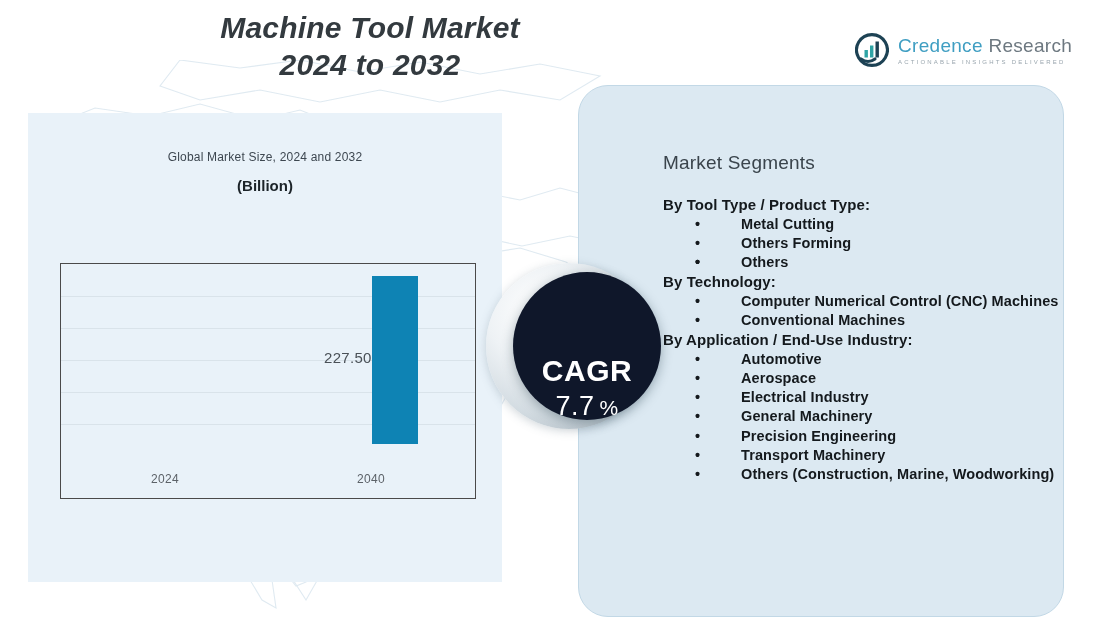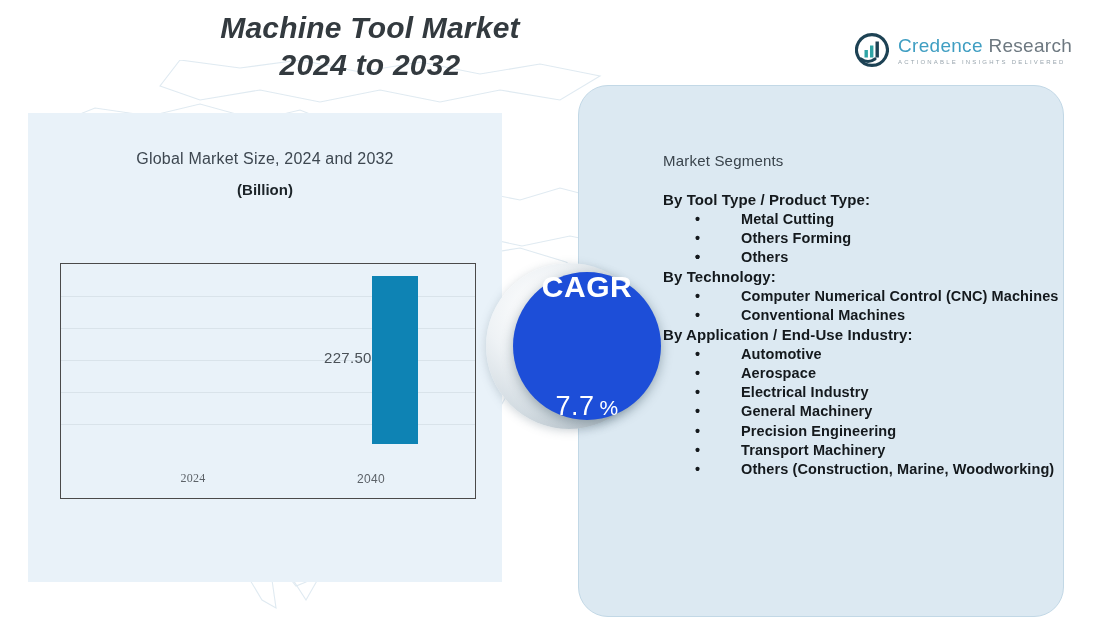--- a/index.html
+++ b/index.html
@@ -47,21 +47,21 @@
 
   
   #left-panel{
     position:absolute;left:28px;top:113px;width:474px;height:469px;
     background:#e9f2f9;z-index:1;
   }
   .chart-heading{
     position:absolute;left:28px;top:150px;width:474px;
     text-align:center;z-index:4;
   }
-  .chart-heading .l1{font-size:16px;color:#3d4750;letter-spacing:.2px;}
+  .chart-heading .l1{font-size:12px;color:#3d4750;letter-spacing:.2px;}
   .chart-heading .l2{font-size:15px;color:#1c2429;font-weight:bold;margin-top:13px;}
 
   
   #chart-box{
     position:absolute;left:60px;top:263px;width:414px;height:234px;
     border:1.4px solid #4a4a4a;background:transparent;z-index:3;
   }
   .gridline{position:absolute;left:0;right:0;height:1px;background:#d9e3ea;}
   .plot{position:absolute;left:0;top:0;right:0;bottom:42px;}
   .bar-slot{
@@ -79,42 +79,42 @@
 
   
   #sphere{
     position:absolute;left:486px;top:263px;width:166px;height:166px;
     border-radius:50%;z-index:4;
     background:radial-gradient(circle at 32% 30%, #ffffff 0%, #eef2f5 32%, #d2dbe1 62%, #b9c4cc 80%, #cfd8de 100%);
     box-shadow:0 2px 10px rgba(90,110,125,.28);
   }
   #cagr-circle{
     position:absolute;left:513px;top:272px;width:148px;height:148px;
-    border-radius:50%;background:#1d4ed8;z-index:5;
-    display:flex;flex-direction:column;align-items:center;justify-content:space-between;
+    border-radius:50%;background:#0f172a;z-index:5;
+    display:flex;flex-direction:column;align-items:center;justify-content:flex-end;
     box-shadow:0 3px 12px rgba(20,45,60,.35);
   }
   #cagr-circle .c-label{
     font-size:30px;font-weight:bold;color:#ffffff;letter-spacing:.5px;line-height:1;
   }
   #cagr-circle .c-value{
     font-size:27px;color:#ffffff;letter-spacing:.5px;margin-top:7px;line-height:1;
     display:flex;align-items:baseline;gap:5px;
   }
   #cagr-circle .c-value .pct{font-size:21px;}
 
   
   #right-panel{
     position:absolute;left:578px;top:85px;width:484px;height:530px;
     background:#dce9f2;border:1px solid #c2d8e6;border-radius:30px;z-index:2;
   }
   #segments{
     position:absolute;left:663px;top:152px;width:400px;z-index:5;
   }
-  .seg-title{font-size:15px;color:#3a444c;letter-spacing:.2px;margin-bottom:21px;}
+  .seg-title{font-size:19px;color:#3a444c;letter-spacing:.2px;margin-bottom:21px;}
   .seg-group-head{
     font-size:15px;font-weight:bold;color:#14191d;letter-spacing:.1px;
     line-height:1.32;
   }
   .seg-item{
     font-size:14.5px;font-weight:bold;color:#14191d;
     line-height:1.32;letter-spacing:.1px;
     padding-left:0;position:relative;
   }
   .seg-item .dot{position:absolute;left:32px;}
@@ -178,21 +178,21 @@
         <div class="gridline" style="top: 64px;"></div>
         <div class="gridline" style="top: 96px;"></div>
         <div class="gridline" style="top: 128px;"></div>
         <div class="gridline" style="top: 160px;"></div>
         <div class="bar-slot" style="left: 263px; width: 94px;">
           <div class="bar-value">227.50</div>
           <div class="bar" style="height: 168px; background: rgb(14, 131, 180);"></div>
         </div>
       </div>
     <div id="xlabels">
-        <div class="xlabel" style="left: 92px; width: 80px; font-family: Liberation Serif, serif;">2024</div>
+        <div class="xlabel" style="left: 64px; width: 80px;">2024</div>
         <div class="xlabel" style="left: 270px; width: 80px;">2040</div>
       </div>
   </div>
 
   <div id="sphere"></div>
   <div id="cagr-circle">
     <div class="c-label">CAGR</div>
     <div class="c-value">
       <span>7.7</span>
       <span class="pct">%</span>

